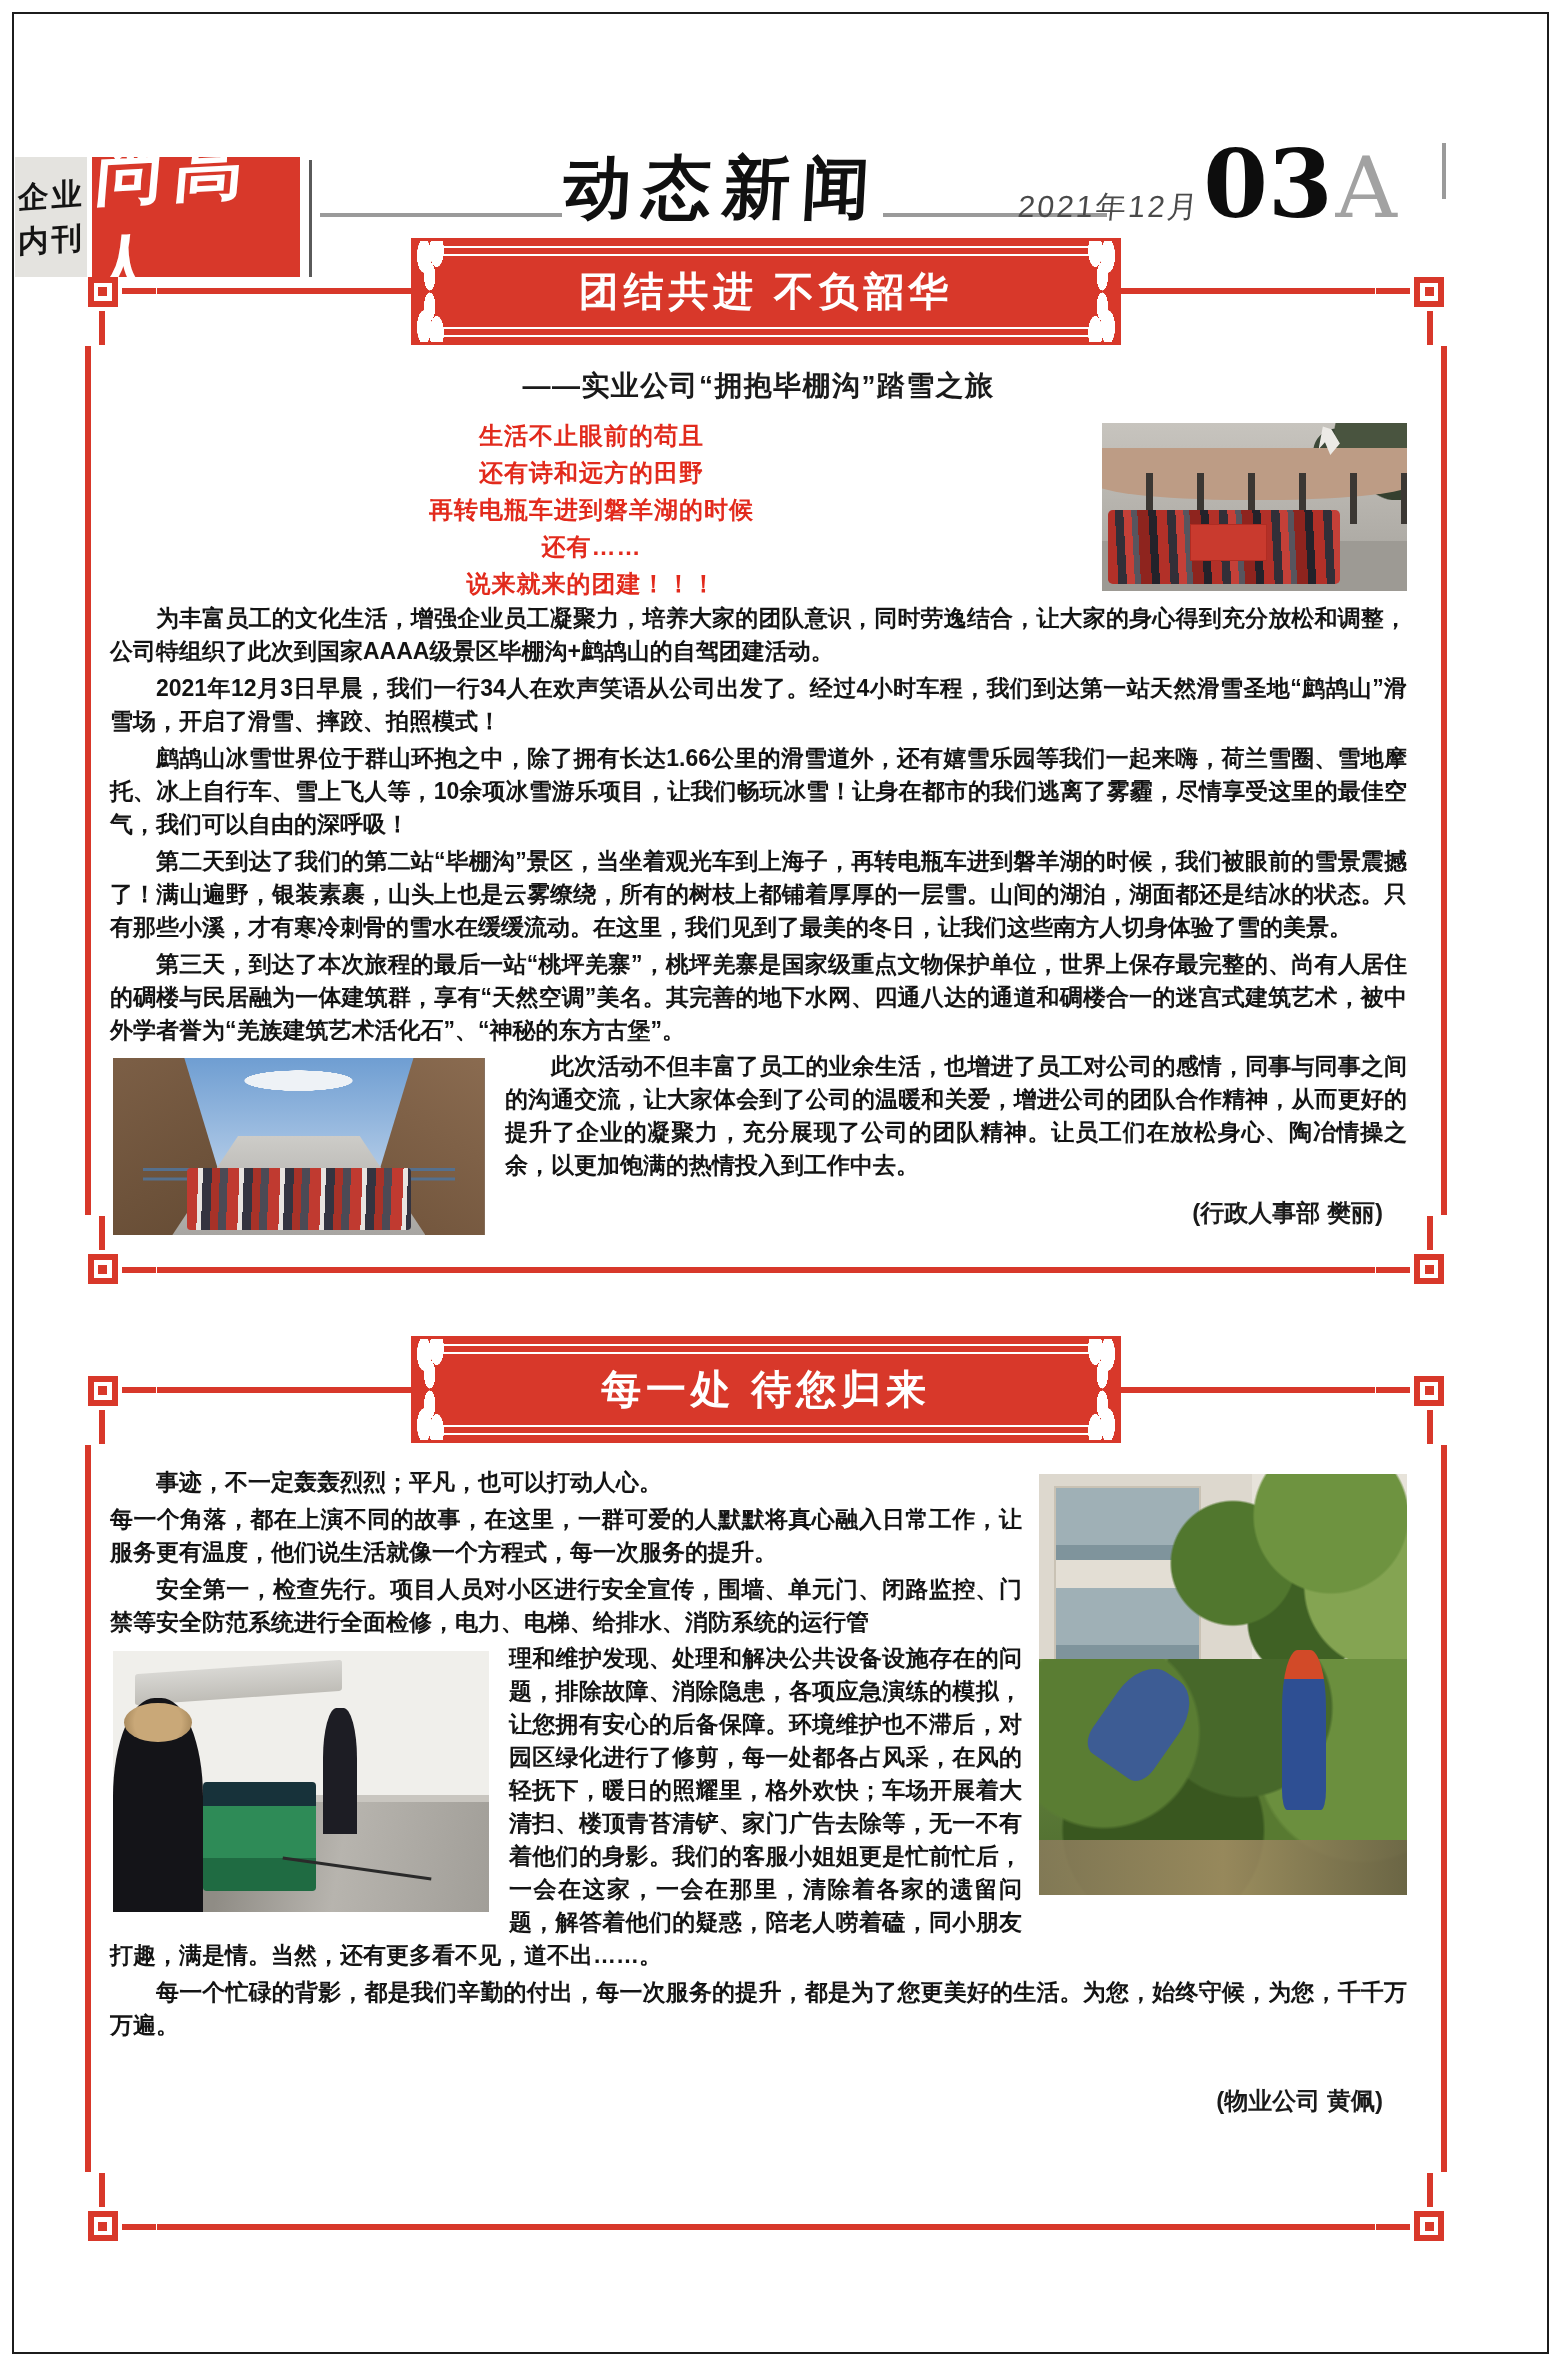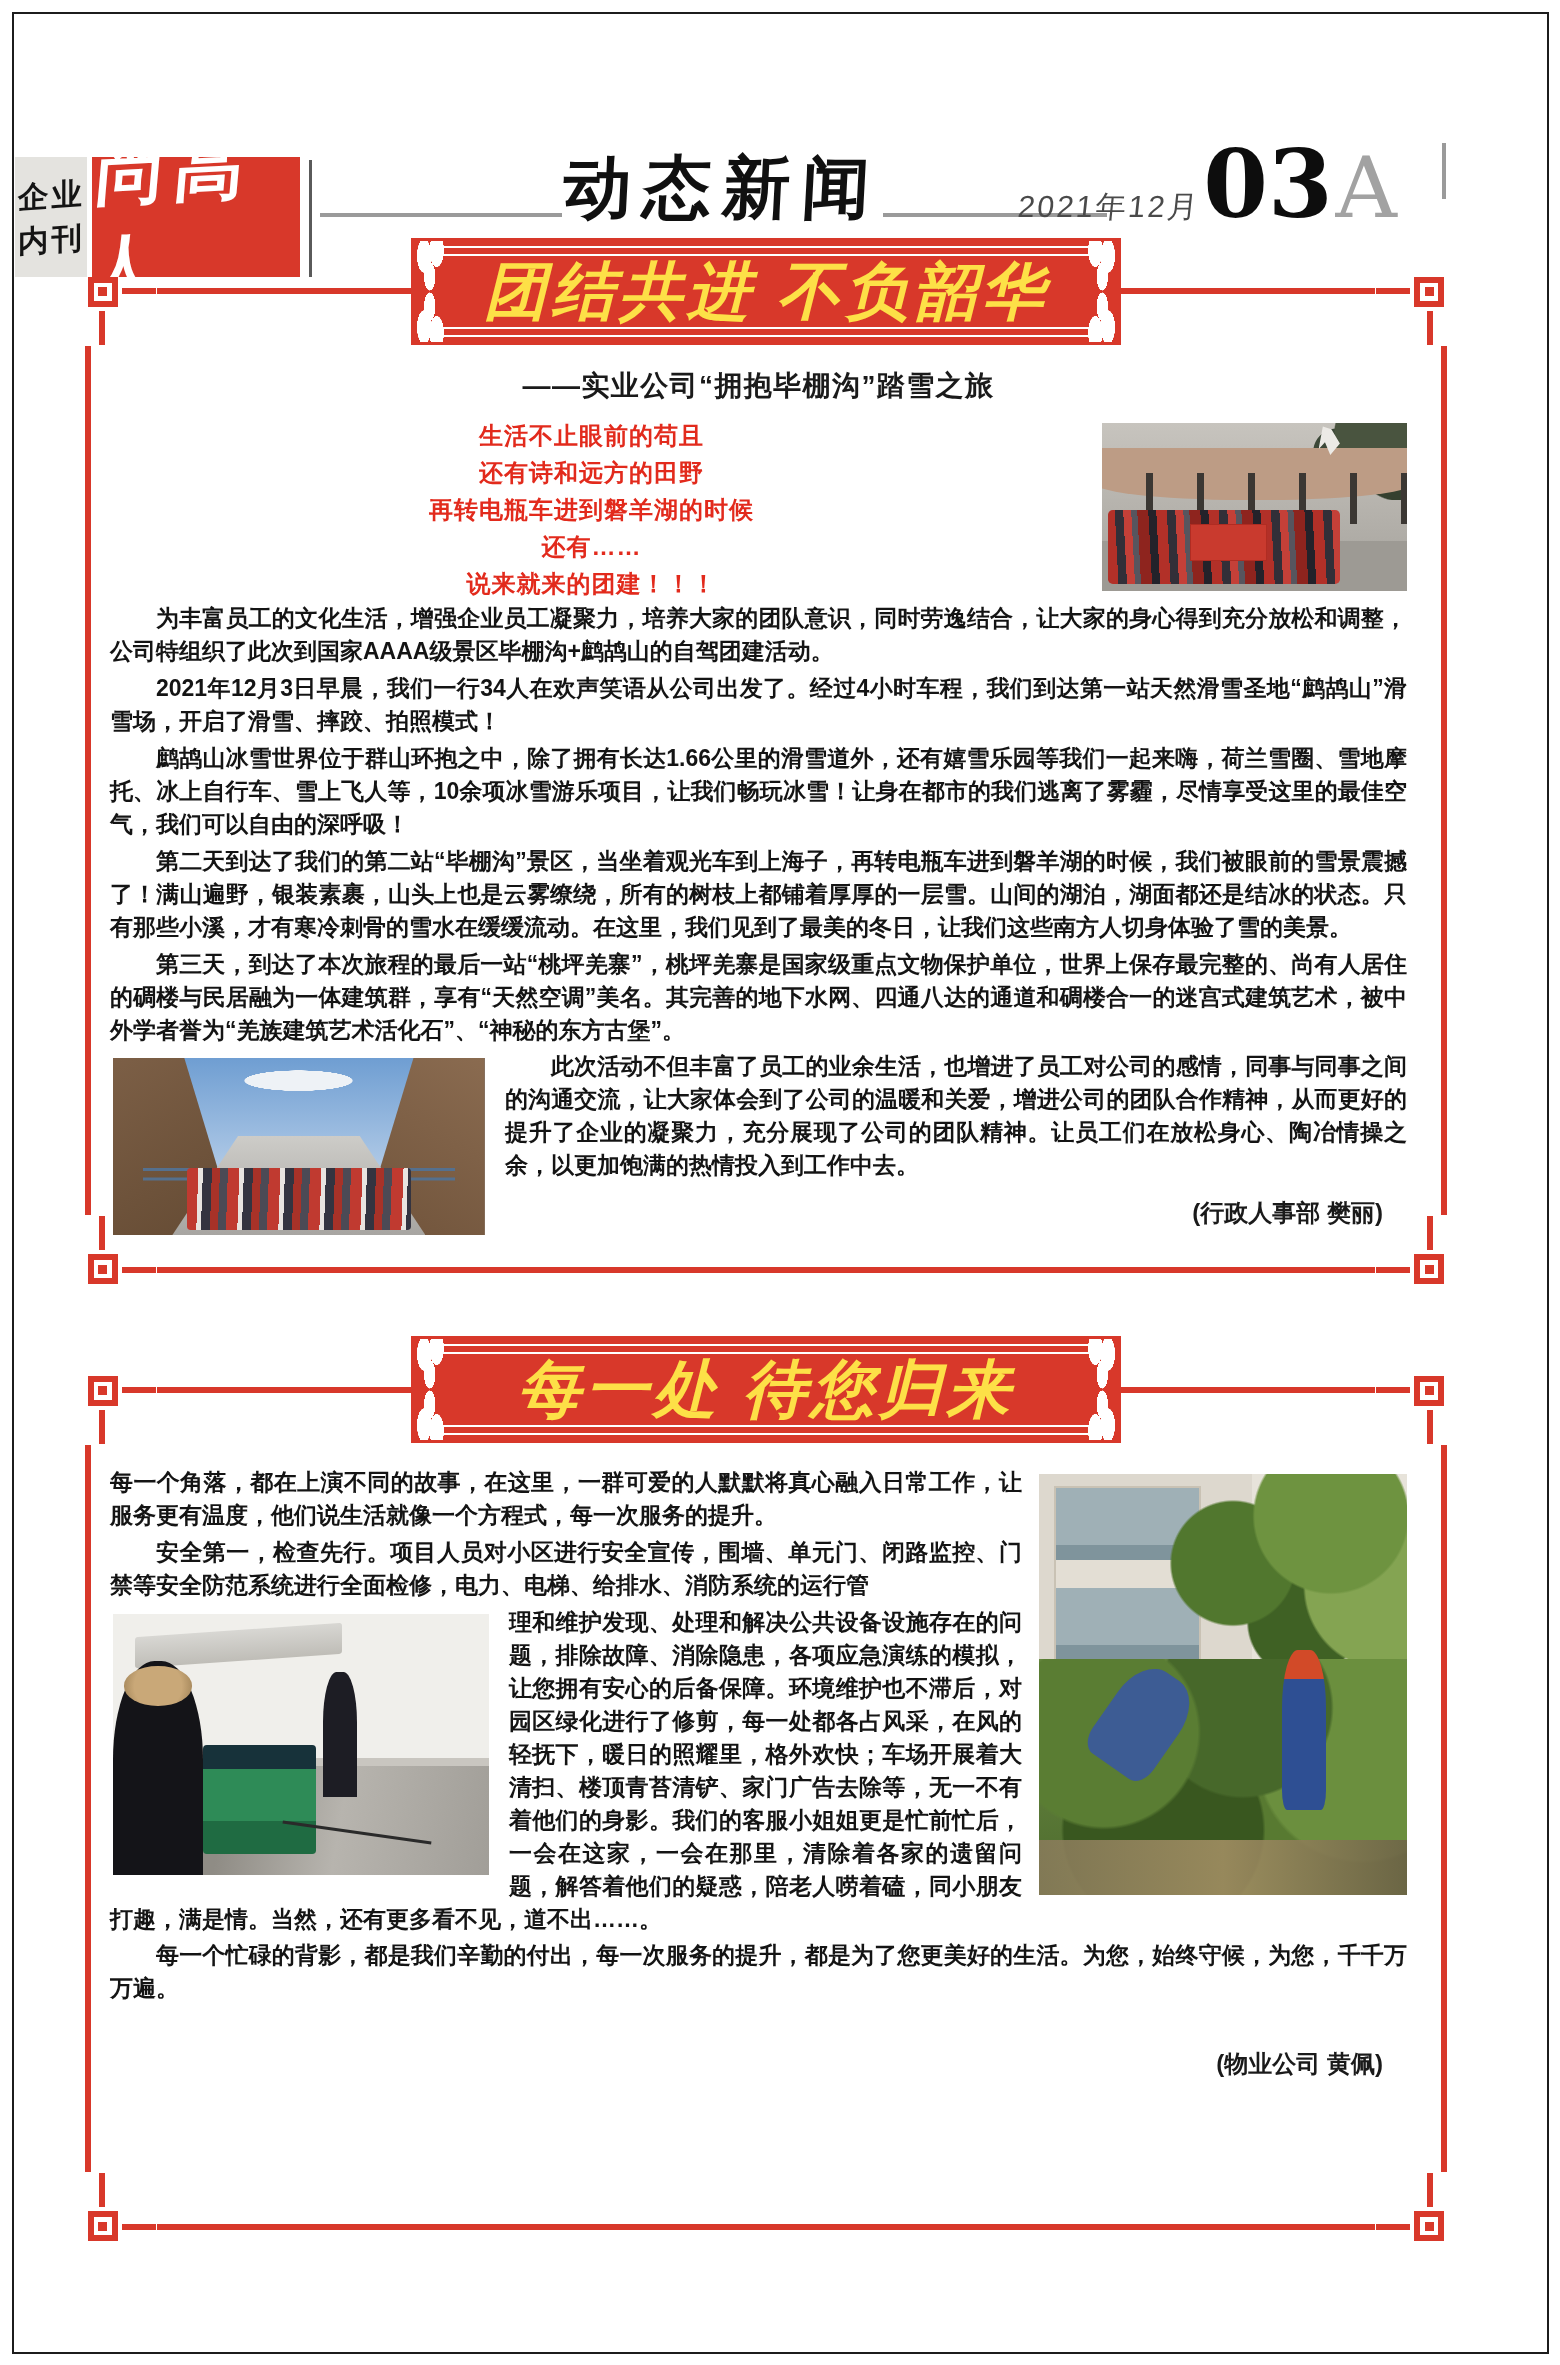--- a/index.html
+++ b/index.html
@@ -54,21 +54,21 @@
   .corner.bl{left:0;bottom:0;transform:scaleY(-1);}
   .corner.br{right:0;bottom:0;transform:scale(-1,-1);}
 
   
   .title-banner{position:absolute;left:50%;transform:translateX(-50%);width:710px;height:107px;
     background:var(--red);z-index:6;display:flex;align-items:center;justify-content:center;}
   .title-banner::before,.title-banner::after{content:"";position:absolute;left:7.6px;right:7.6px;height:6.7px;
     border-top:2.4px solid #fff;border-bottom:2.4px solid #fff;}
   .title-banner::before{top:7.6px;}
   .title-banner::after{bottom:7.6px;}
-  .banner-title{color:#fde047;font-weight:900;font-size:63px;letter-spacing:4.8px;white-space:nowrap;font-style:italic;}
+  .banner-title{color:#ffffff;font-weight:900;font-size:40px;letter-spacing:4.8px;white-space:nowrap;}
   .wheat{position:absolute;width:35px;height:57px;
     background:
       radial-gradient(ellipse 7.2px 17px at 26% 26%,#fff 0 98%,rgba(255,255,255,0)),
       radial-gradient(ellipse 7.2px 17px at 62% 16%,#fff 0 98%,rgba(255,255,255,0)),
       radial-gradient(ellipse 5.7px 14.3px at 42% 62%,#fff 0 98%,rgba(255,255,255,0));
   }
   .wheat.w-tl{left:3.8px;top:2.9px;}
   .wheat.w-tr{right:3.8px;top:2.9px;transform:scaleX(-1);}
   .wheat.w-bl{left:3.8px;bottom:2.9px;transform:scaleY(-1);}
   .wheat.w-br{right:3.8px;bottom:2.9px;transform:scale(-1,-1);}
@@ -308,20 +308,21 @@
     <div class="ly p3-base"></div>
     <div class="ly p3-building"></div>
     <div class="ly p3-windows"></div>
     <div class="ly p3-green-top"></div>
     <div class="ly p3-green-bottom"></div>
     <div class="ly p3-worker1"></div>
     <div class="ly p3-worker2"></div>
     <div class="ly p3-ground"></div>
   </div>
 
+  <p class="para indent">事迹，不一定轰轰烈烈；平凡，也可以打动人心。</p>
   <p class="para">每一个角落，都在上演不同的故事，在这里，一群可爱的人默默将真心融入日常工作，让服务更有温度，他们说生活就像一个方程式，每一次服务的提升。</p>
   <p class="para indent">安全第一，检查先行。项目人员对小区进行安全宣传，围墙、单元门、闭路监控、门禁等安全防范系统进行全面检修，电力、电梯、给排水、消防系统的运行管</p>
 
   <div class="photo photo4">
     <div class="ly p4-wall"></div>
     <div class="ly p4-duct"></div>
     <div class="ly p4-floor"></div>
     <div class="ly p4-generator"></div>
     <div class="ly p4-cable"></div>
     <div class="ly p4-fig2"></div>

